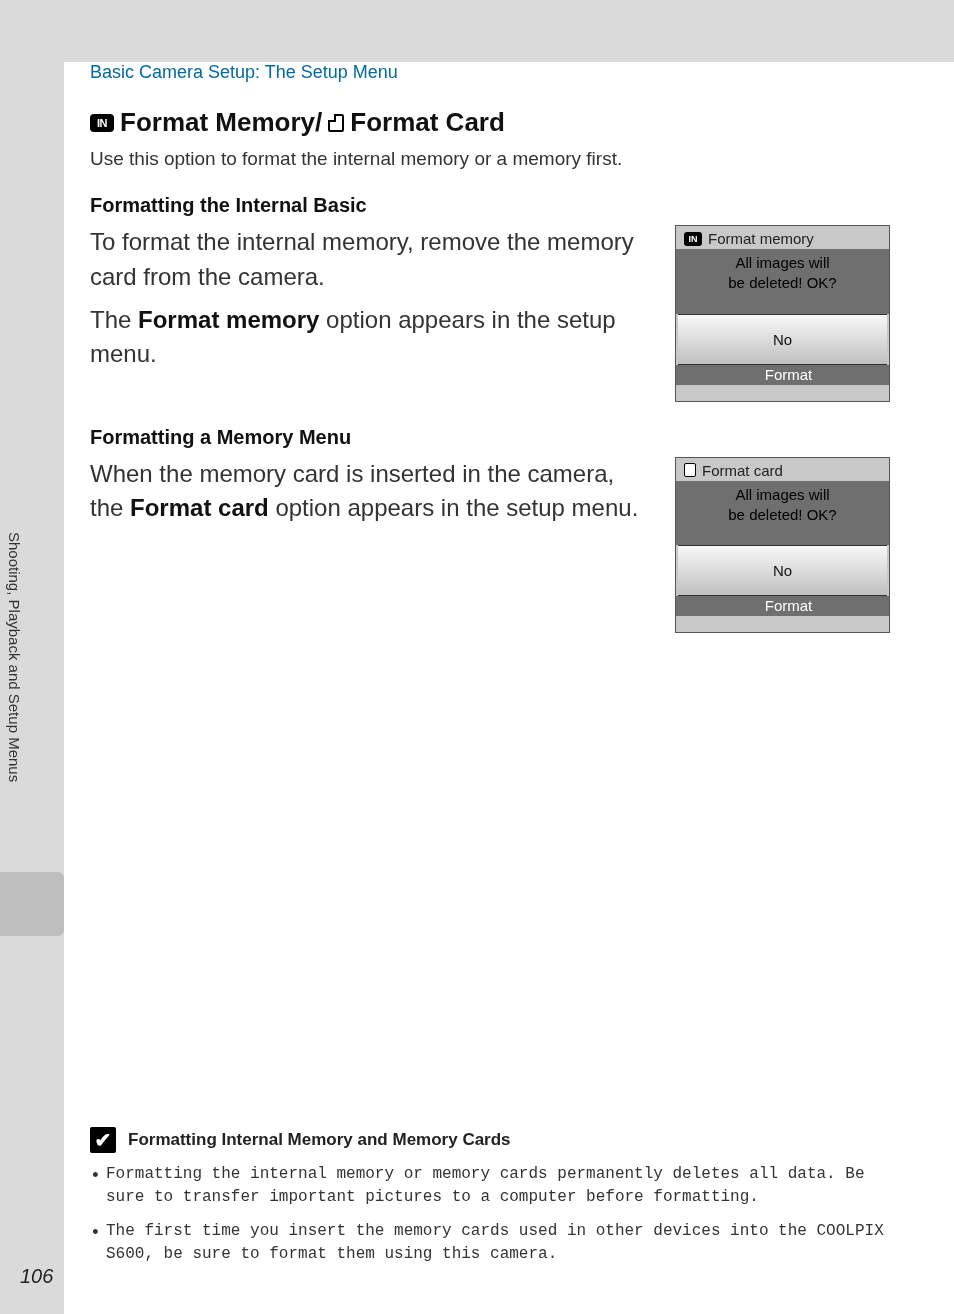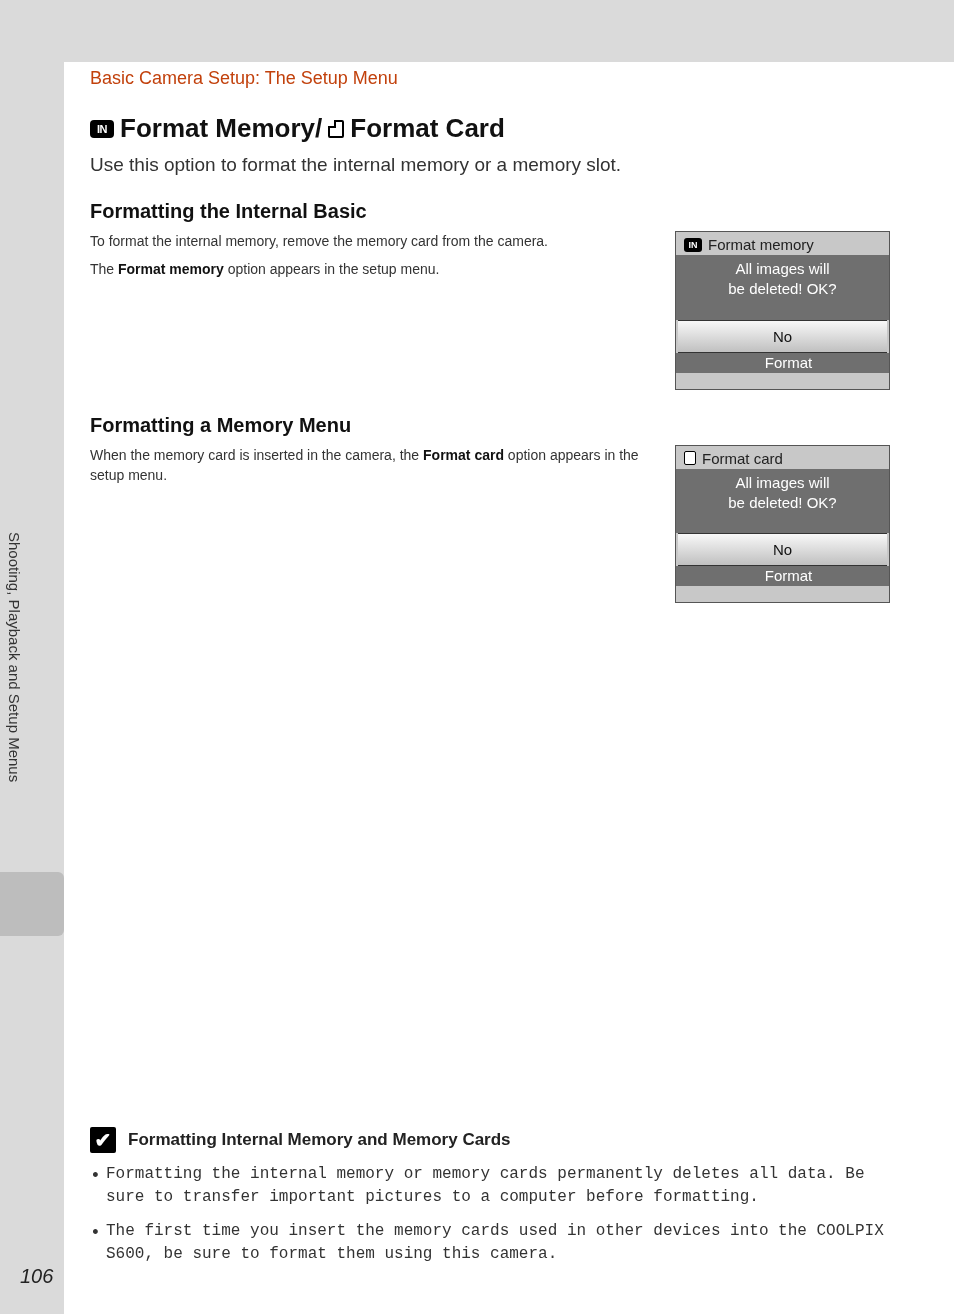--- a/index.html
+++ b/index.html
@@ -23,22 +23,21 @@
   .content {
     background: #fff;
     margin-left: 64px;
     width: 890px;
     height: 1252px;
     position: relative;
     padding: 0 64px 0 26px;
   }
   .header-line {
     font-size: 18px;
-    color: #c2410c;
-    padding-top: 6px;
+    color: #0369a1;
     padding-bottom: 24px;
   }
   .title-row {
     display: flex;
     align-items: center;
     gap: 6px;
     font-size: 26px;
     font-weight: 700;
     color: #111;
     margin-bottom: 10px;
@@ -57,21 +56,21 @@
     margin-bottom: 8px;
   }
   .section-row {
     display: flex;
     gap: 24px;
     align-items: flex-start;
     margin-bottom: 10px;
   }
   .section-text {
     flex: 1;
-    font-size: 14px;
+    font-size: 24px;
     color: #333;
     line-height: 1.45;
   }
   .section-text p { margin-bottom: 8px; }
   .lcd {
     width: 215px;
     border: 1.5px solid #555;
     background: #c8c8c8;
     font-family: Arial, sans-serif;
     flex-shrink: 0;
@@ -80,35 +79,35 @@
     display: flex;
     align-items: center;
     gap: 6px;
     padding: 4px 8px 2px 8px;
     font-size: 15px;
     color: #222;
     background: #c8c8c8;
   }
   .lcd-body {
     background: #6f6f6f;
-    color: #ffffff;
+    color: #000000;
     text-align: center;
     font-size: 15px;
     padding: 4px 4px 20px 4px;
     line-height: 1.35;
   }
   .lcd-btn-no {
     background: linear-gradient(#f8f8f8, #c0c0c0);
     color: #111;
     text-align: center;
     font-size: 15px;
     border-top: 1.5px solid #333;
     border-bottom: 1.5px solid #333;
     margin: 0 2px;
-    padding: 7px 0;
+    padding: 16px 0;
   }
   .lcd-btn-fmt {
     background: #6f6f6f;
     color: #fff;
     text-align: center;
     font-size: 15px;
     padding: 1px 0 2px 12px;
   }
   .lcd-foot {
     background: #c8c8c8;
@@ -254,21 +253,21 @@
 
     <div class="header-line">Basic Camera Setup: The Setup Menu</div>
 
     <div class="title-row">
       <span class="in-icon">IN</span>
       <span>Format Memory/</span>
       <span class="card-icon"></span>
       <span>Format Card</span>
     </div>
 
-    <div class="intro">Use this option to format the internal memory or a memory slot.</div>
+    <div class="intro">Use this option to format the internal memory or a memory first.</div>
 
     <div class="subhead">Formatting the Internal Basic</div>
     <div class="section-row">
       <div class="section-text">
         <p>To format the internal memory, remove the memory card from the camera.</p>
         <p>
           <span>The </span><b>Format memory</b><span> option appears in the setup menu.</span>
         </p>
       </div>
       <div class="lcd">

